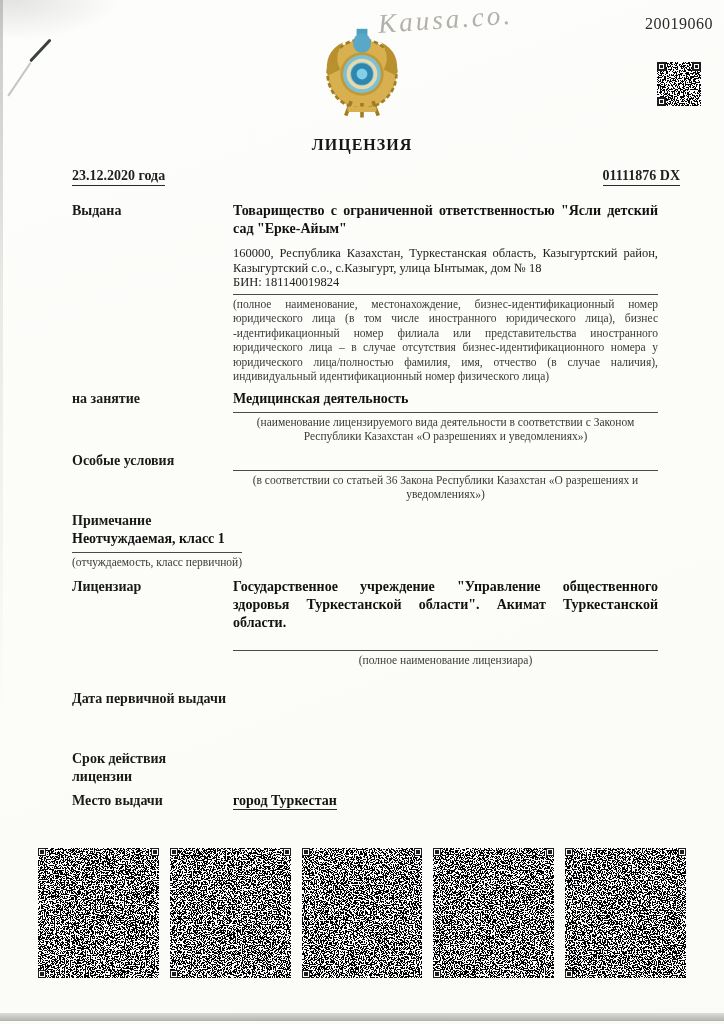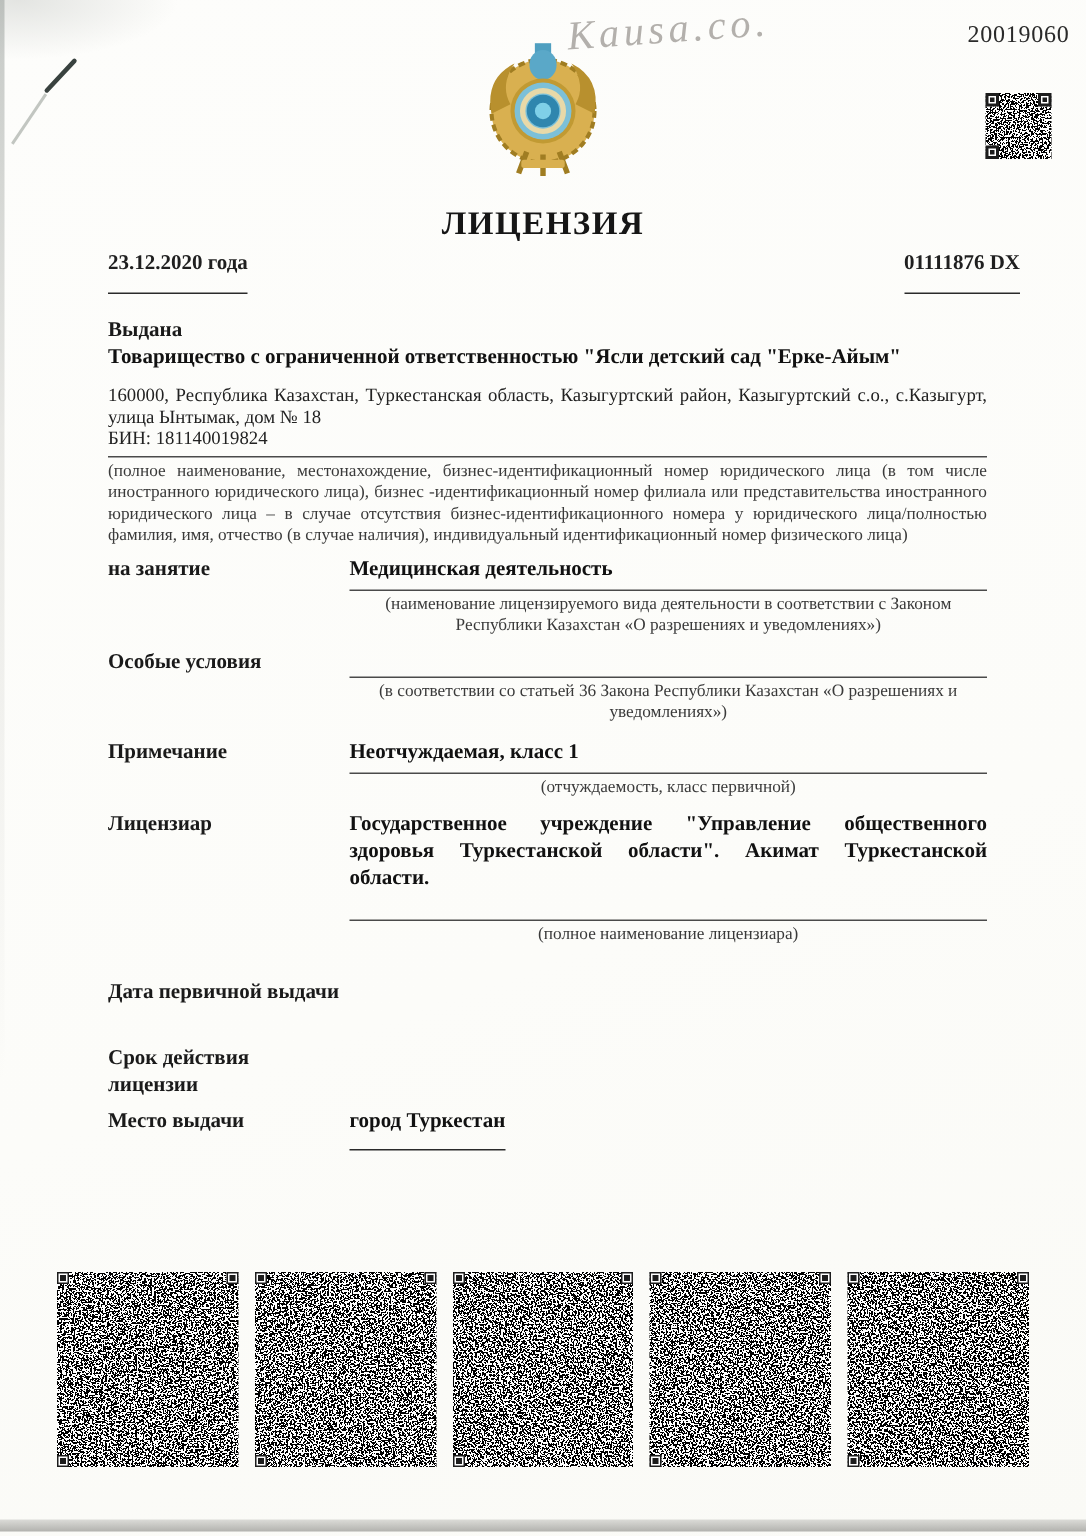--- a/index.html
+++ b/index.html
@@ -31,48 +31,48 @@
   .emblem{position:absolute;top:27px;left:50%;margin-left:-47px;width:94px;height:94px;}
 
   .qr{position:absolute;top:62px;right:23px;width:44px;height:44px;background:#fff;}
   .qr svg{display:block;width:44px;height:44px;}
   .fp{position:absolute;width:9px;height:9px;border:2px solid #1c1c1c;background:#fff;box-sizing:border-box;}
   .fp::after{content:"";position:absolute;inset:1px;background:#1c1c1c;}
   .fp.tl{left:0;top:0}.fp.tr{right:0;top:0}.fp.bl{left:0;bottom:0}
 
   .title{
     position:absolute;top:136px;left:0;width:100%;margin:0;text-align:center;
-    font-size:22px;font-weight:bold;letter-spacing:1px;color:#161616;
+    font-size:16px;font-weight:bold;letter-spacing:1px;color:#161616;
   }
 
   .docbody{position:absolute;left:72px;top:168px;width:608px;font-size:13px;}
   .daterow{display:flex;justify-content:space-between;align-items:flex-start;}
   .bold{font-weight:bold;}
-  .ul{border-bottom:1.5px solid #2a2a2a;padding-bottom:11px;font-size:14px;}
+  .ul{border-bottom:1.5px solid #2a2a2a;padding-bottom:1px;font-size:14px;}
 
   .row{display:flex;align-items:flex-start;}
   .label{width:161px;flex-shrink:0;font-weight:bold;font-size:14px;line-height:1.3;padding-right:8px;box-sizing:border-box;color:#1a1a1a;}
   .value{flex:1;min-width:0;padding-right:22px;}
   .vmain{font-weight:bold;font-size:14px;line-height:1.3;color:#111;}
   .vaddr{font-size:12.5px;line-height:1.16;color:#222;}
   .just{text-align:justify;}
   .rule{border-top:1px solid #4a4a4a;height:0;margin:4px 0 2px;}
   .cap{font-size:11.5px;line-height:1.26;color:#3a3a3a;}
   .cap.center{text-align:center;}
   .spacer{height:14px;}
   .nowrap{white-space:nowrap;}
 
-  .m-issued{margin-top:16px;flex-direction:column;}
+  .m-issued{margin-top:16px;}
   .m-activity{margin-top:6px;}
   .m-special{margin-top:8px;}
-  .m-note{margin-top:10px;}
+  .m-note{margin-top:10px;flex-direction:column;}
   .m-licensor{margin-top:8px;}
   .m-head{margin-top:18px;}
   .m-first{margin-top:22px;}
-  .m-validity{margin-top:26px;font-family:Liberation Serif, serif;}
+  .m-validity{margin-top:42px;font-family:Liberation Serif, serif;}
   .m-place{margin-top:6px;}
   .gap8{height:8px;}
 
   .bcrow{position:absolute;left:38px;top:848px;width:648px;height:130px;display:flex;gap:11px;}
   .bc{position:relative;flex:1;height:130px;}
   .bc svg{display:block;width:100%;height:100%;}
   .bc .fp{width:8px;height:8px;border-width:1.5px;}
 </style>
 </head>
 <body>

